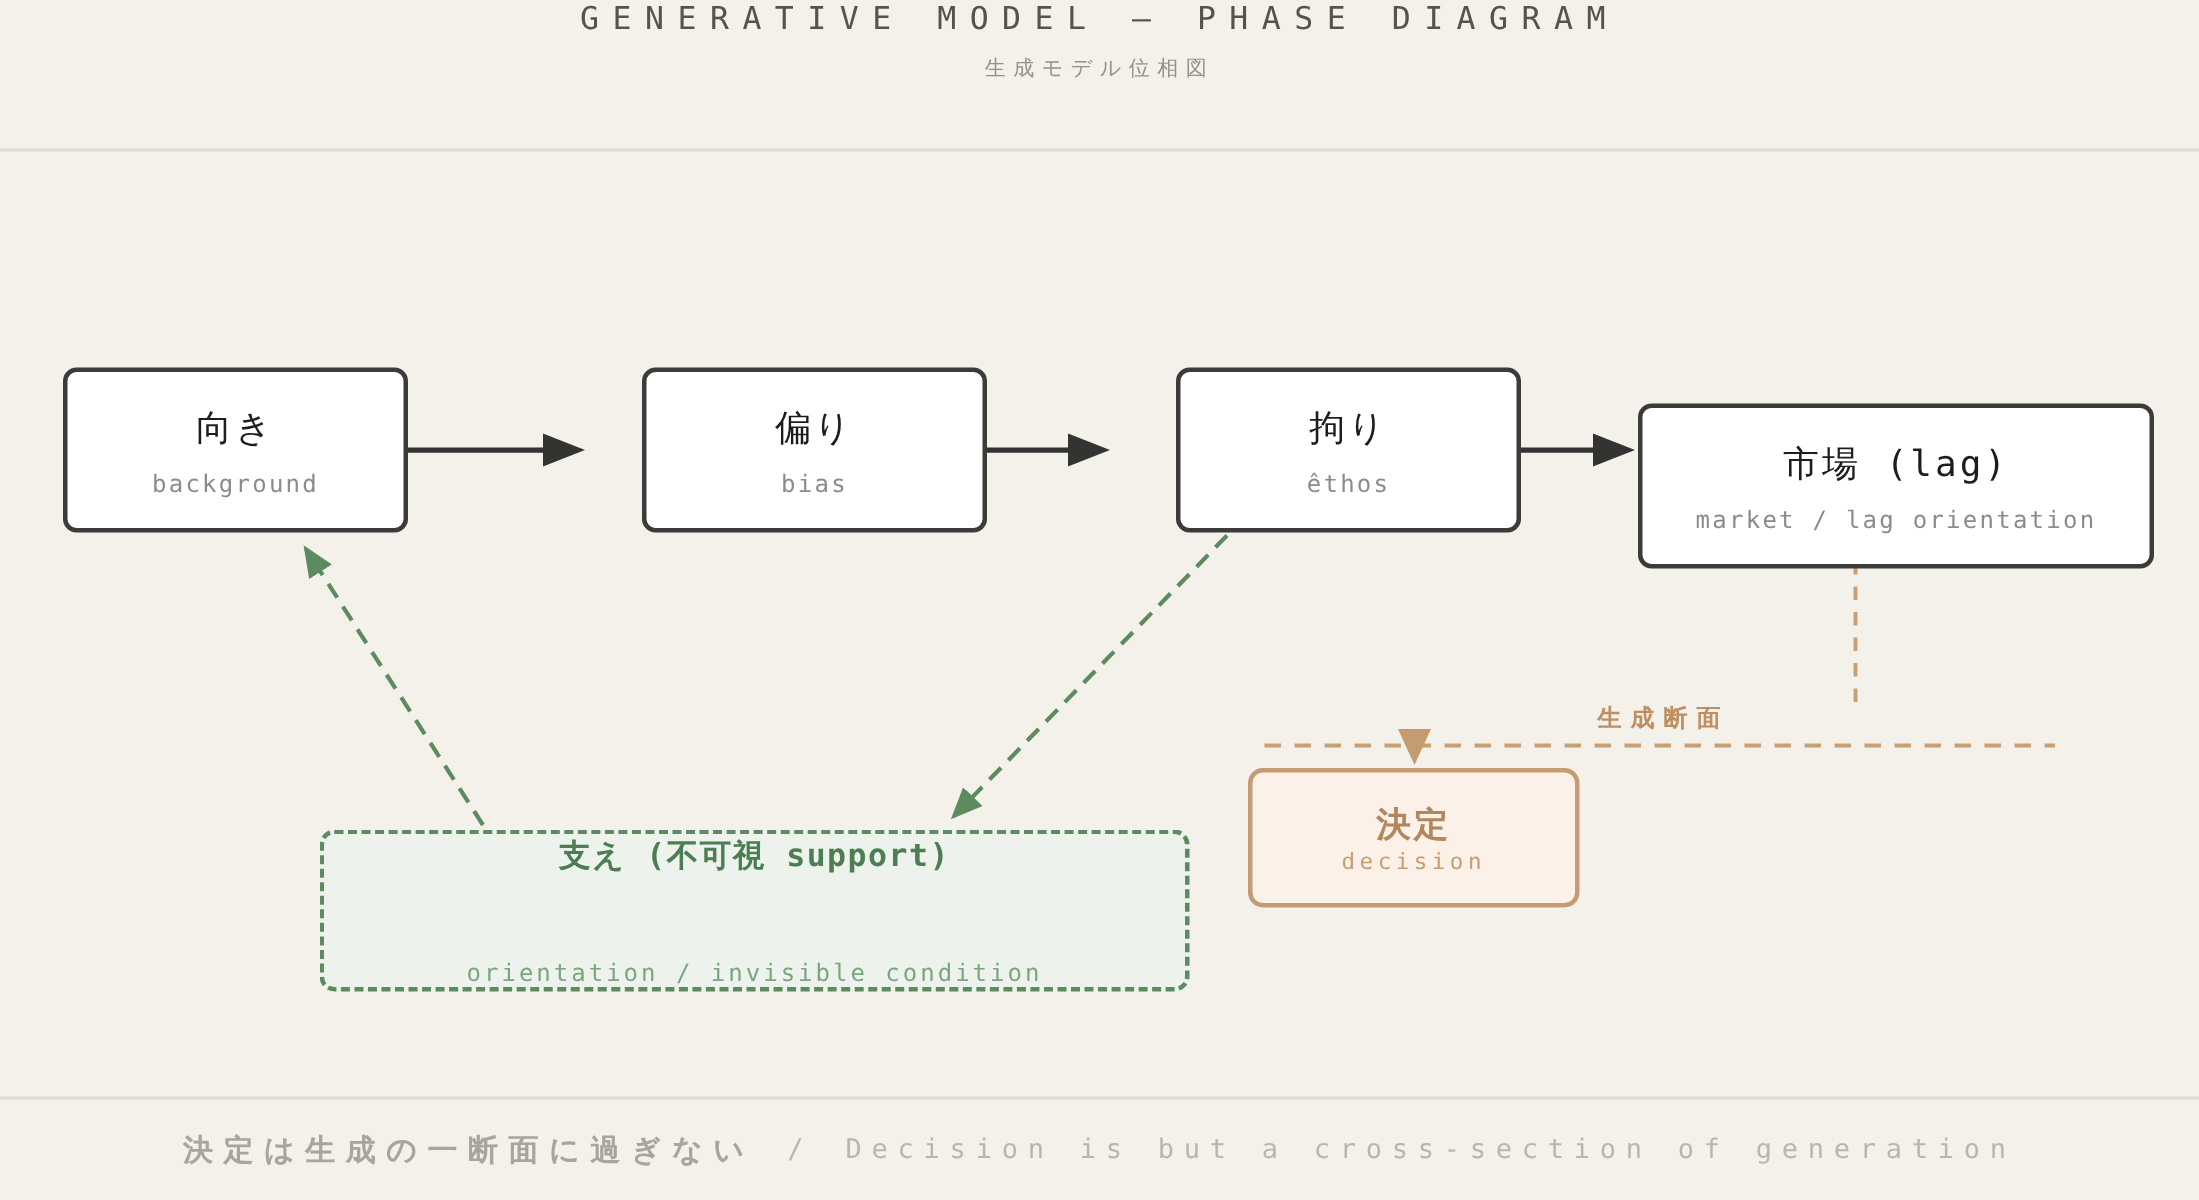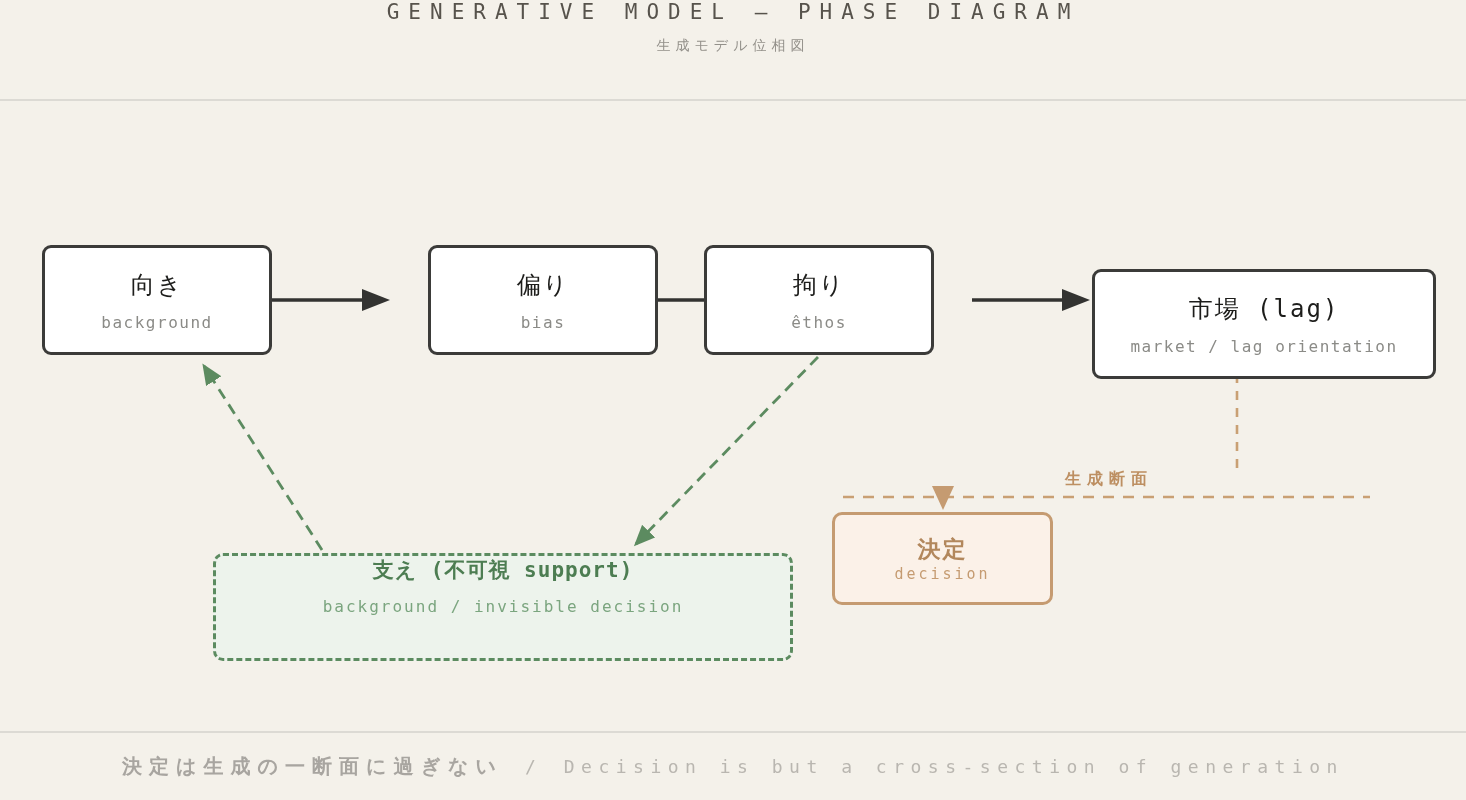--- a/index.html
+++ b/index.html
@@ -27,27 +27,27 @@
   .node {
     position:absolute; background:#ffffff;
     border:3px solid #3b3b39; border-radius:9px;
     display:flex; flex-direction:column; align-items:center; justify-content:center;
     gap:12px;
   }
   .node-title { font-size:24px; font-weight:normal; color:#1d1d1b; letter-spacing:2px; white-space:nowrap; }
   .node-subtitle { font-size:16px; color:#8b8b87; letter-spacing:1.5px; white-space:nowrap; }
   #node-orientation { left:42px;  top:245px; width:230px; height:110px; }
   #node-bias        { left:392px; top:245px; width:230px; height:110px;margin-left:36px; }
-  #node-ethos       { left:704px; top:245px; width:230px; height:110px; }
+  #node-ethos       { left:784px; top:245px; width:230px; height:110px; }
   #node-market      { left:1092px;top:245px; width:344px; height:110px;margin-top:24px; }
   
   .support {
     position:absolute; left:213px; top:553px; width:580px; height:108px;
     background:#edf3ec; border:3px dashed #5c8b60; border-radius:10px;
-    display:flex; flex-direction:column; align-items:center; justify-content:flex-start; gap:13px;
+    display:flex; flex-direction:column; align-items:center; justify-content:space-between; gap:13px;
   }
   .support-title { font-size:21px; font-weight:bold; color:#4d7d52; letter-spacing:1px; white-space:nowrap; }
   .support-subtitle { font-size:16px; color:#7ba57f; letter-spacing:2px; white-space:nowrap; }
   
   .decision {
     position:absolute; left:832px; top:512px; width:221px; height:93px;
     background:#fbf1e8; border:3px solid #c59b71; border-radius:10px;
     display:flex; flex-direction:column; align-items:center; justify-content:center; 
   }
   .decision-title { font-size:23px; font-weight:bold; color:#b2875c; letter-spacing:2px; }
@@ -127,21 +127,21 @@
     <div class="node-title">拘り</div>
     <div class="node-subtitle">êthos</div>
   </div>
   <div class="node" id="node-market">
     <div class="node-title">市場 (lag)</div>
     <div class="node-subtitle">market / lag orientation</div>
   </div>
 
   <div class="support">
     <div class="support-title">支え (不可視 support)</div>
-    <div class="support-subtitle">background / invisible decision</div>
+    <div class="support-subtitle">orientation / invisible condition</div>
   </div>
 
   <div class="decision">
     <div class="decision-title">決定</div>
     <div class="decision-subtitle">decision</div>
   </div>
 
   <div class="cross-label">生成断面</div>
 
   <div class="footer">

